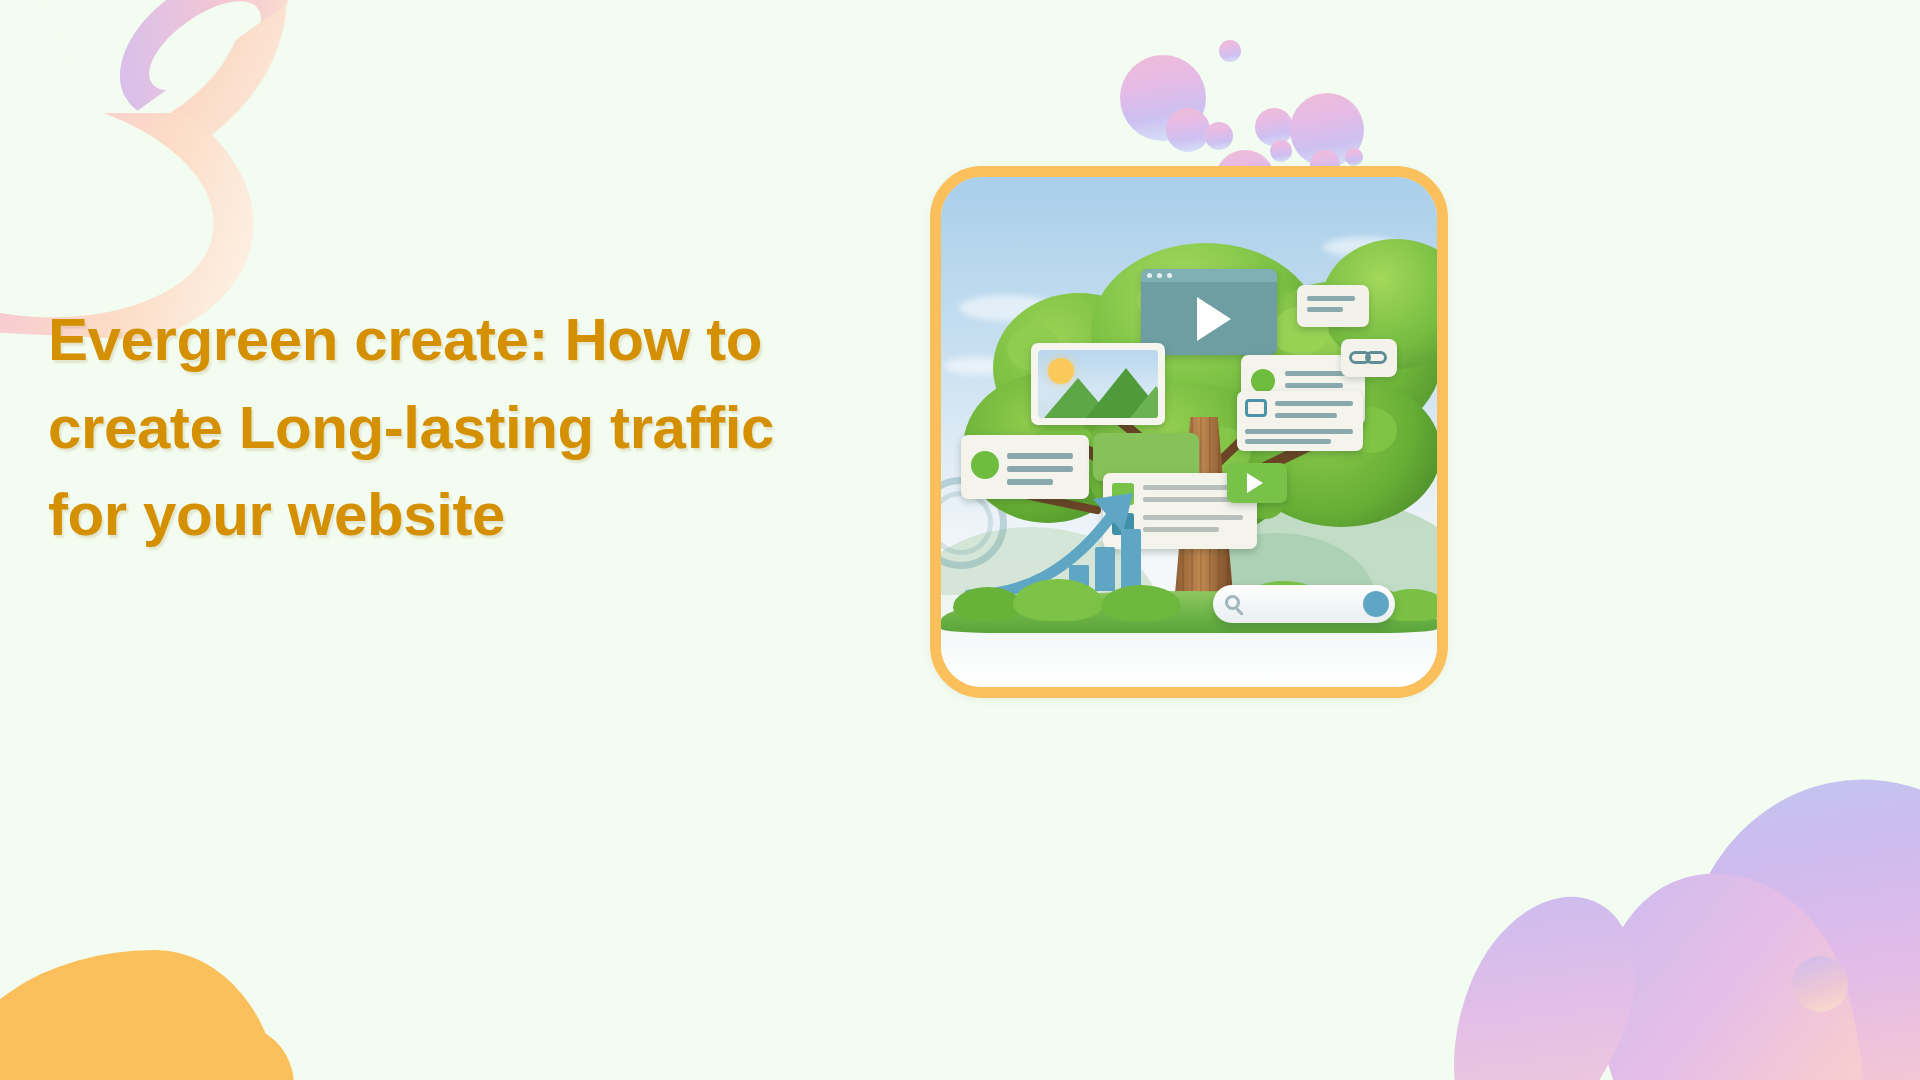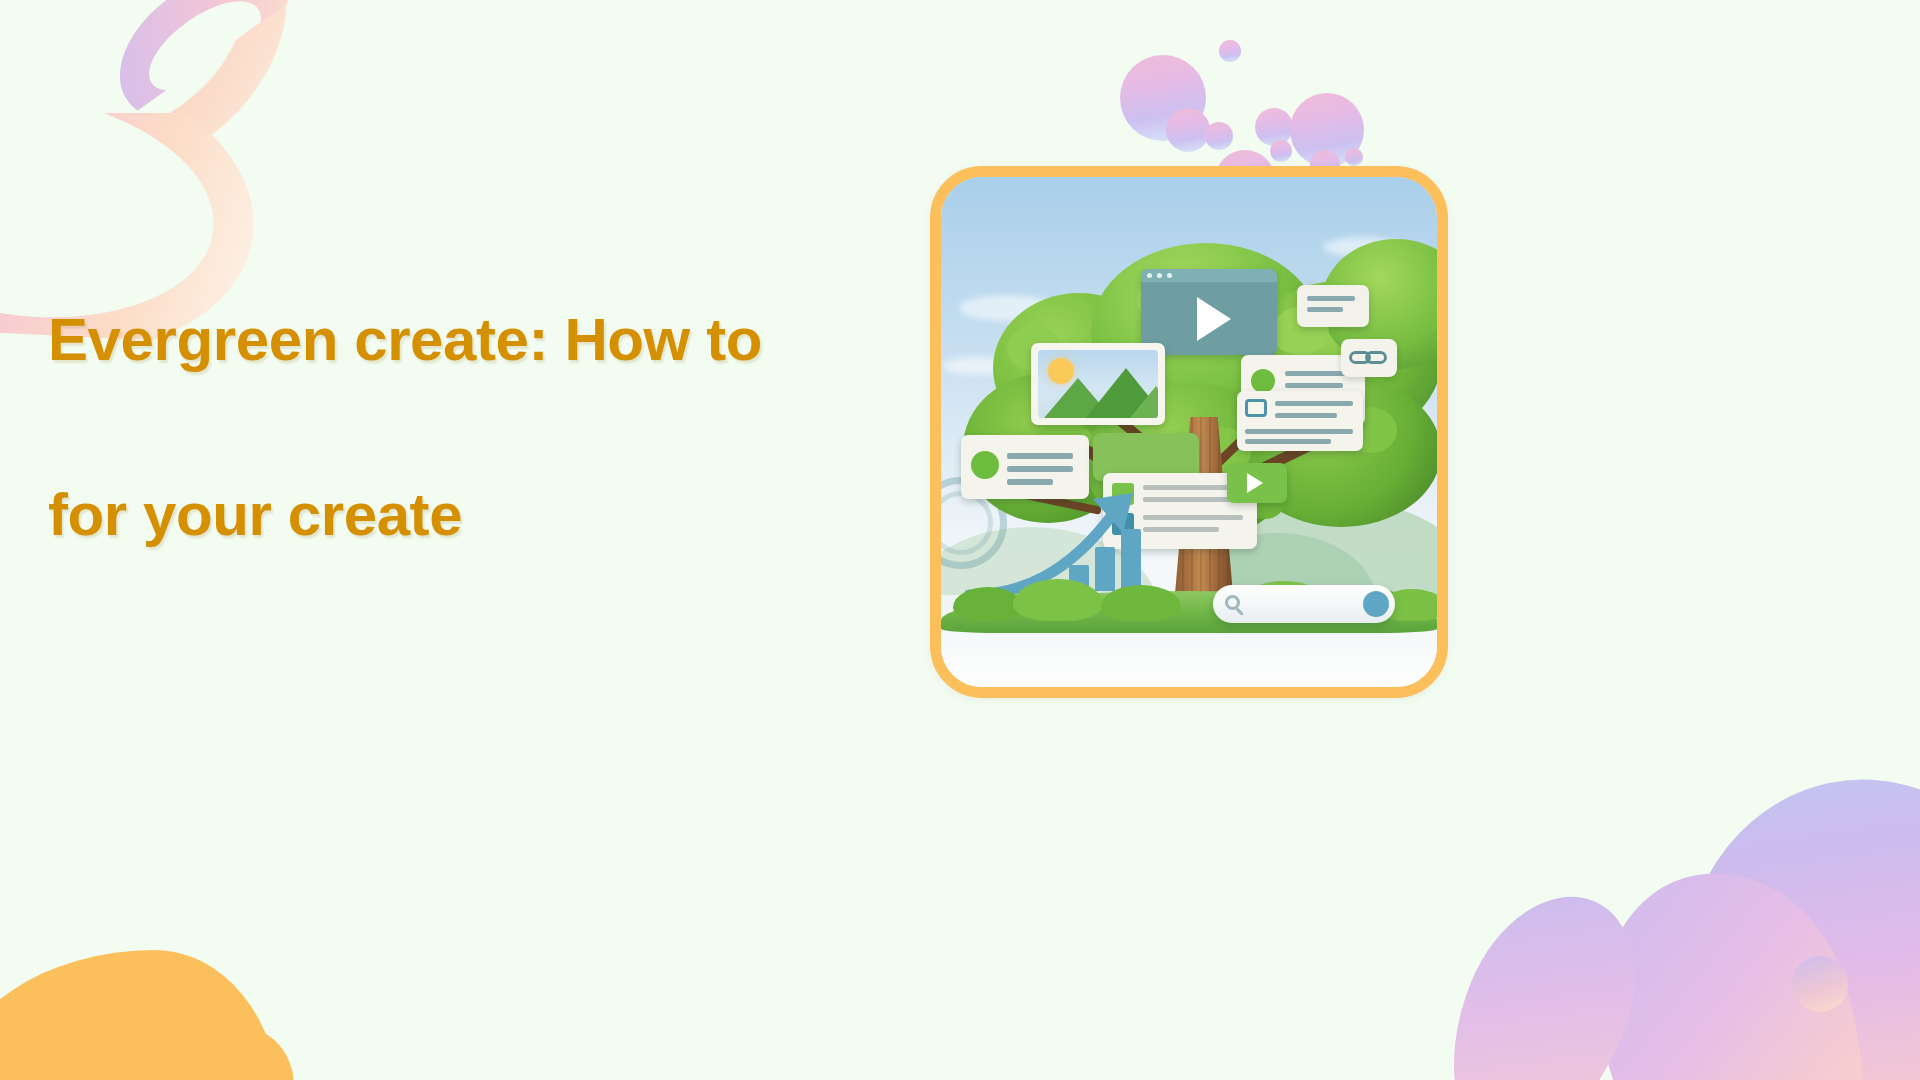--- a/index.html
+++ b/index.html
@@ -213,22 +213,22 @@
       <div class="bub" style="left: 1255px; top: 108px; width: 38px; height: 38px;"></div>
       <div class="bub" style="left: 1270px; top: 140px; width: 22px; height: 22px;"></div>
       <div class="bub" style="left: 1290px; top: 93px; width: 74px; height: 74px;"></div>
       <div class="bub" style="left: 1215px; top: 150px; width: 60px; height: 60px;"></div>
       <div class="bub" style="left: 1310px; top: 150px; width: 30px; height: 30px;"></div>
       <div class="bub" style="left: 1345px; top: 148px; width: 18px; height: 18px;"></div>
     </div>
 
   <h1 class="headline">
     <span>Evergreen create: How to</span><br>
-    <br>
-    <span>for your create</span>
+    <span>create Long-lasting traffic</span><br>
+    <span>for your website</span>
   </h1>
 
   <div class="card">
     <div class="illus">
 
       <div class="sky"></div>
       <div class="cloud" style="left:18px;  top:118px; width:96px; height:26px;"></div>
       <div class="cloud" style="left:2px;   top:180px; width:70px; height:18px;"></div>
       <div class="cloud" style="right:34px; top:60px;  width:80px; height:20px;"></div>
 

